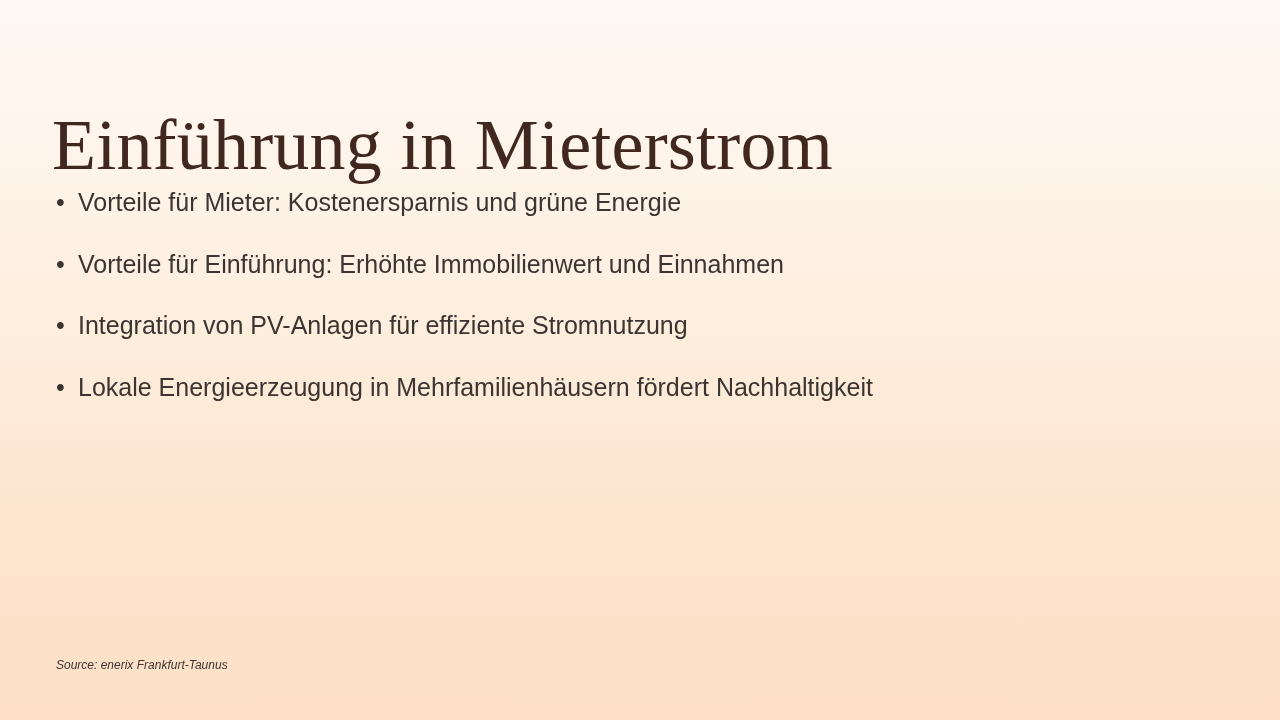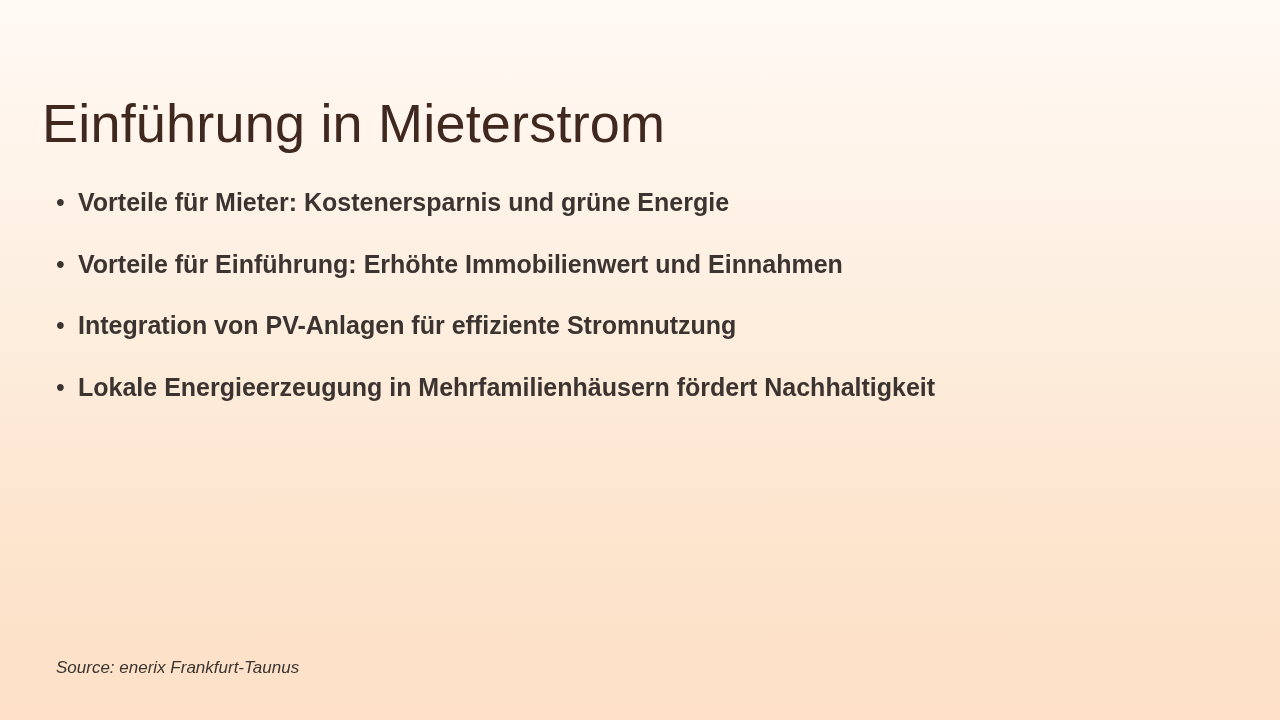--- a/index.html
+++ b/index.html
@@ -15,28 +15,29 @@
   }
   .slide {
     position: relative;
     width: 1280px;
     height: 720px;
     box-sizing: border-box;
     background: linear-gradient(to bottom, #fff9f4 0%, #fff5ec 18%, #fdeede 45%, #fde5cf 72%, #fde0c6 100%);
   }
   .slide-title {
     position: absolute;
-    left: 42px;
+    left: 52px;
     top: 56px;
-    font-size: 54px;
+    font-size: 72px;
     line-height: 1.15;
     font-weight: normal;
     color: #40281f;
     letter-spacing: 0.2px;
     white-space: nowrap;
+    font-family: Liberation Serif, serif;
   }
   .bullet-list {
     position: absolute;
     left: 56px;
     top: 186px;
     width: 1160px;
     margin: 0;
     padding: 0;
     list-style: none;
   }
@@ -50,27 +51,26 @@
   }
   .bullet-marker {
     flex: 0 0 auto;
     width: 22px;
     color: #3b3430;
     font-size: 25px;
     line-height: 1.3;
   }
   .bullet-text {
     flex: 1 1 auto;
-    font-weight: bold;
   }
   .source-note {
     position: absolute;
     left: 56px;
     top: 658px;
-    font-size: 17px;
+    font-size: 12px;
     font-style: italic;
     color: #3b3430;
   }
 </style>
 </head>
 <body>
 
 <div class="slide">
 
   <h1 class="slide-title">Einführung in Mieterstrom</h1>

